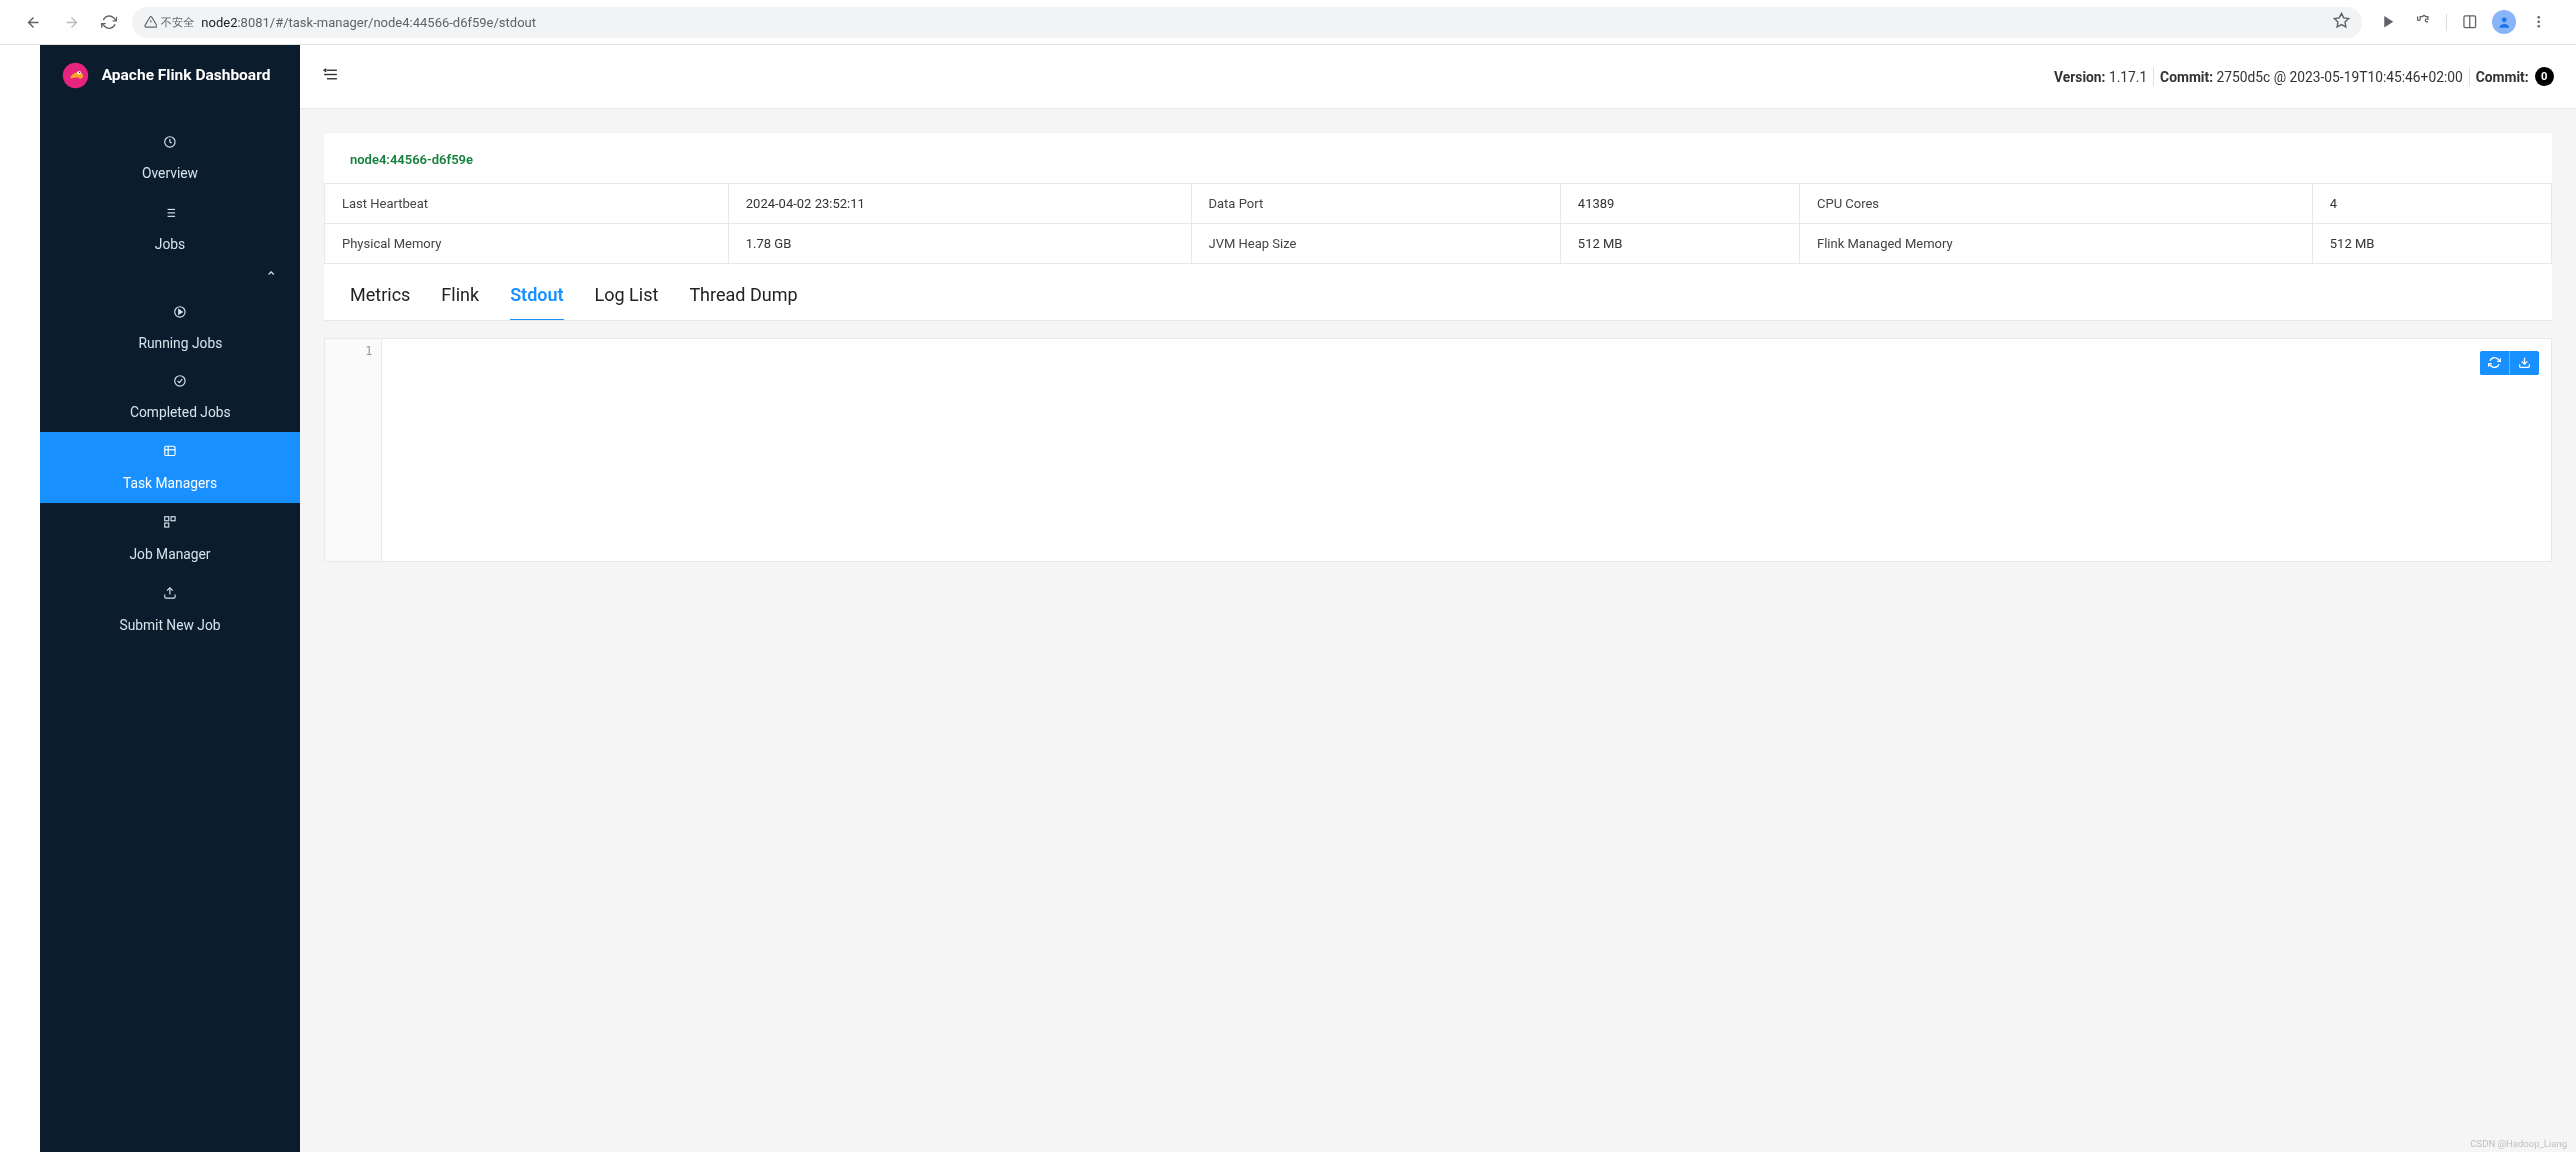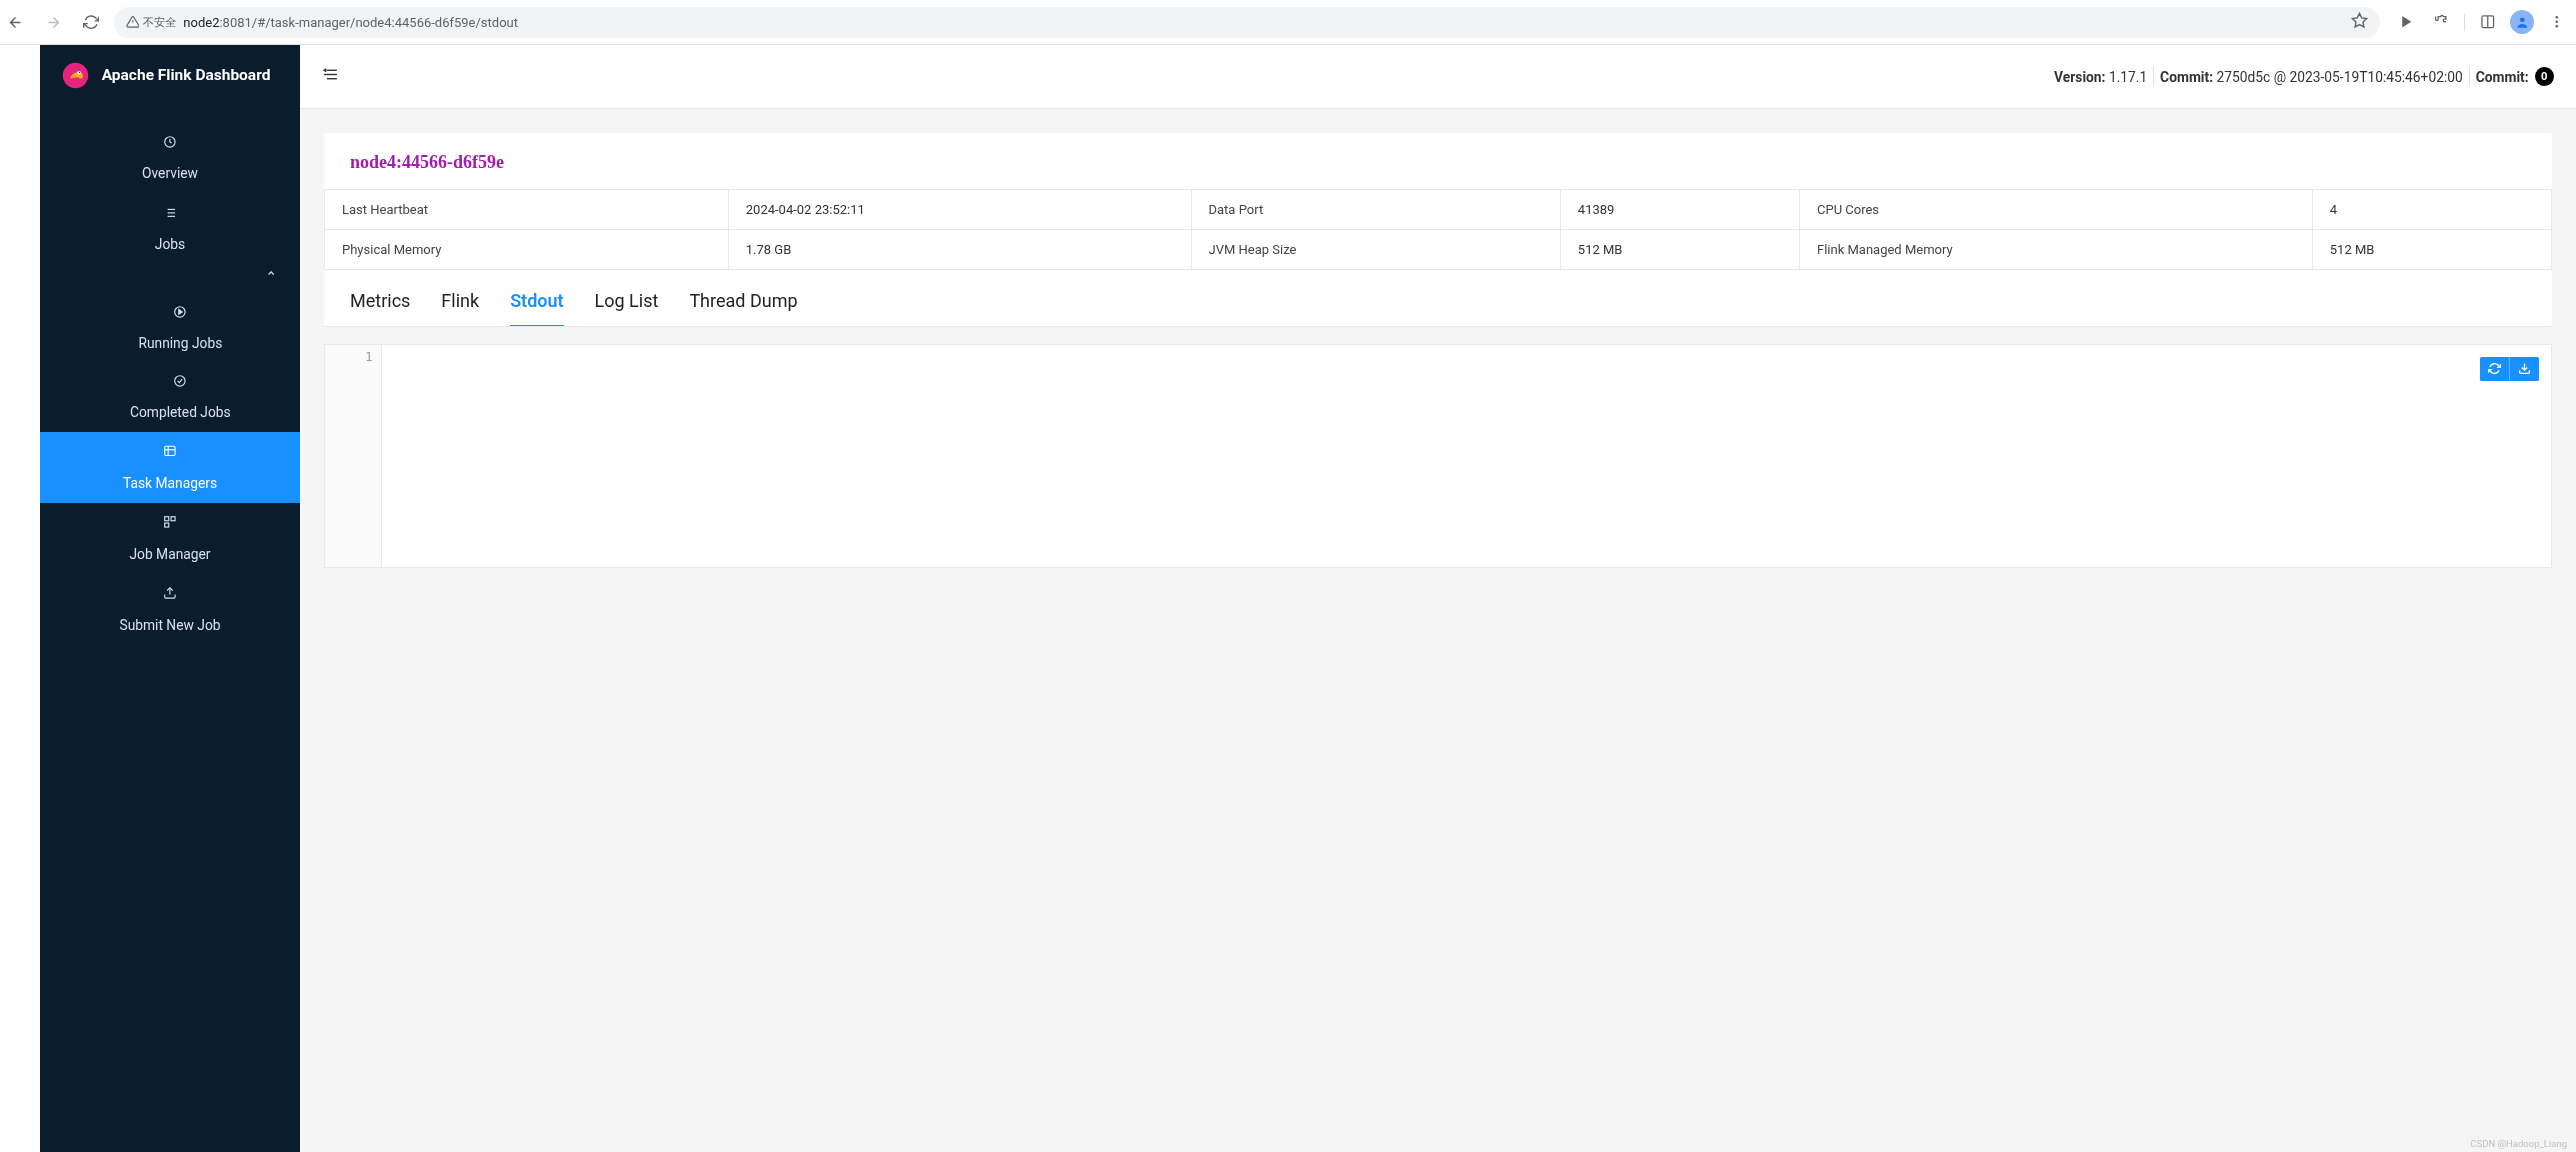--- a/index.html
+++ b/index.html
@@ -1,19 +1,19 @@
 <!DOCTYPE html>
 <html style="font-size:13.8px"><head>
   <meta charset="utf-8">
   <style>
     * { box-sizing: border-box; margin: 0; padding: 0; }
     body { font-family: -apple-system, BlinkMacSystemFont, "Segoe UI", Roboto, "Helvetica Neue", Arial, sans-serif; background: #fff; }
 
     
-    .browser-bar { display: flex; align-items: center; height: 45px; padding: 0 0; gap: 6.9px; background: #fff; border-bottom: 0.9px solid #e0e0e0; }
+    .browser-bar { display: flex; align-items: center; height: 45px; padding: 0 18px; gap: 6.9px; background: #fff; border-bottom: 0.9px solid #e0e0e0; }
     .nav-btn { width: 31px; height: 31px; border: none; background: transparent; display: flex; align-items: center; justify-content: center; border-radius: 50%; color: #5f6368; font-size: 17px; cursor: pointer; }
     .nav-btn.disabled { color: #bdbdbd; cursor: default; }
     .url-bar { flex: 1; display: flex; align-items: center; background: #f1f3f4; border-radius: 17px; height: 31px; padding: 0 12px; gap: 6.9px; }
     .url-insecure { font-size: 11.2px; color: #5f6368; display: flex; align-items: center; gap: 3.4px; }
     .url-host { font-size: 13px; color: #202124; }
     .url-path { font-size: 13px; color: #5f6368; }
     .url-star { margin-left: auto; color: #5f6368; font-size: 17px; }
     .ext-icons { display: flex; align-items: center; gap: 5.2px; padding: 0 5.2px; }
     .ext-icon { width: 29px; height: 29px; display: flex; align-items: center; justify-content: center; color: #5f6368; font-size: 15.5px; }
     .ext-sep { width: 0.9px; height: 17px; background: #dadce0; margin: 0 3.4px; }
@@ -38,21 +38,21 @@
     .topbar { height: 64px; background: #fff; display: flex; align-items: center; padding: 0 22.4px; border-bottom: 0.9px solid #e8e8e8; gap: 6px; }
     .topbar .toggle { font-size: 17px; color: #333; }
     .topbar-spacer { flex: 1; }
     .topbar-meta { font-size: 13.8px; color: #333; }
     .topbar-meta .lbl { font-weight: 700; }
     .topbar-sep { width: 0.9px; height: 19px; background: #e0e0e0; }
     .badge-black { background: #000; color: #fff; border-radius: 50%; width: 19px; height: 19px; display: inline-flex; align-items: center; justify-content: center; font-size: 11.2px; font-weight: 700; }
 
     .page { padding: 24px; }
     .card { background: #fff; border-radius: 3.4px; }
-    .page-title { font-size: 18px; font-weight: 600; color: #a21caf; padding: 19px 26px 15.5px; font-family: Liberation Serif, serif; }
+    .page-title { font-size: 13px; font-weight: 600; color: #15803d; padding: 19px 26px 15.5px; }
     .info-table { width: calc(100% - 0px); border-collapse: collapse; margin: 0 0 0 0; }
     .info-table td { border: 0.9px solid #e8e8e8; padding: 12px 17px; font-size: 13px; color: #333; }
     .info-table td.k { color: #444; }
 
     .tabs { display: flex; gap: 31px; padding: 0 26px; border-top: 0; margin-top: 6.9px; font-size: 18px; border-bottom: 0.9px solid #e8e8e8; }
     .tab { padding: 13.8px 0; cursor: pointer; color: #222; }
     .tab.active { color: #1890ff; border-bottom: 1.7px solid #1890ff; font-weight: 600; }
 
     .log-area { margin-top: 17px; background: #fff; border: 0.9px solid #e8e8e8; position: relative; min-height: 224px; }
     .log-gutter { width: 57px; background: #fafafa; border-right: 0.9px solid #e8e8e8; text-align: right; padding: 5.2px 8.6px; color: #999; font-size: 12px; font-family: Menlo, Consolas, monospace; position: absolute; left: 0; top: 0; bottom: 0; }

